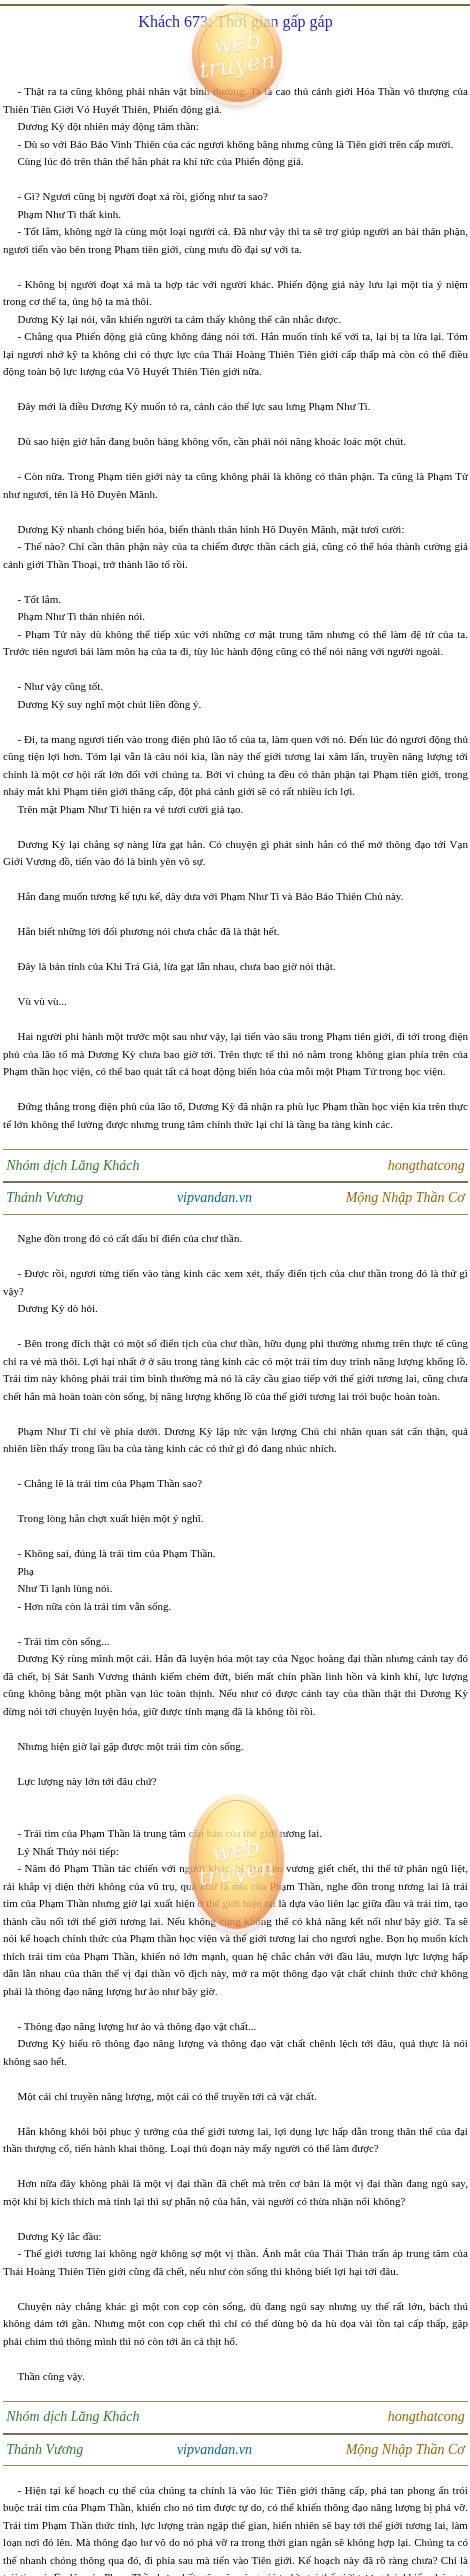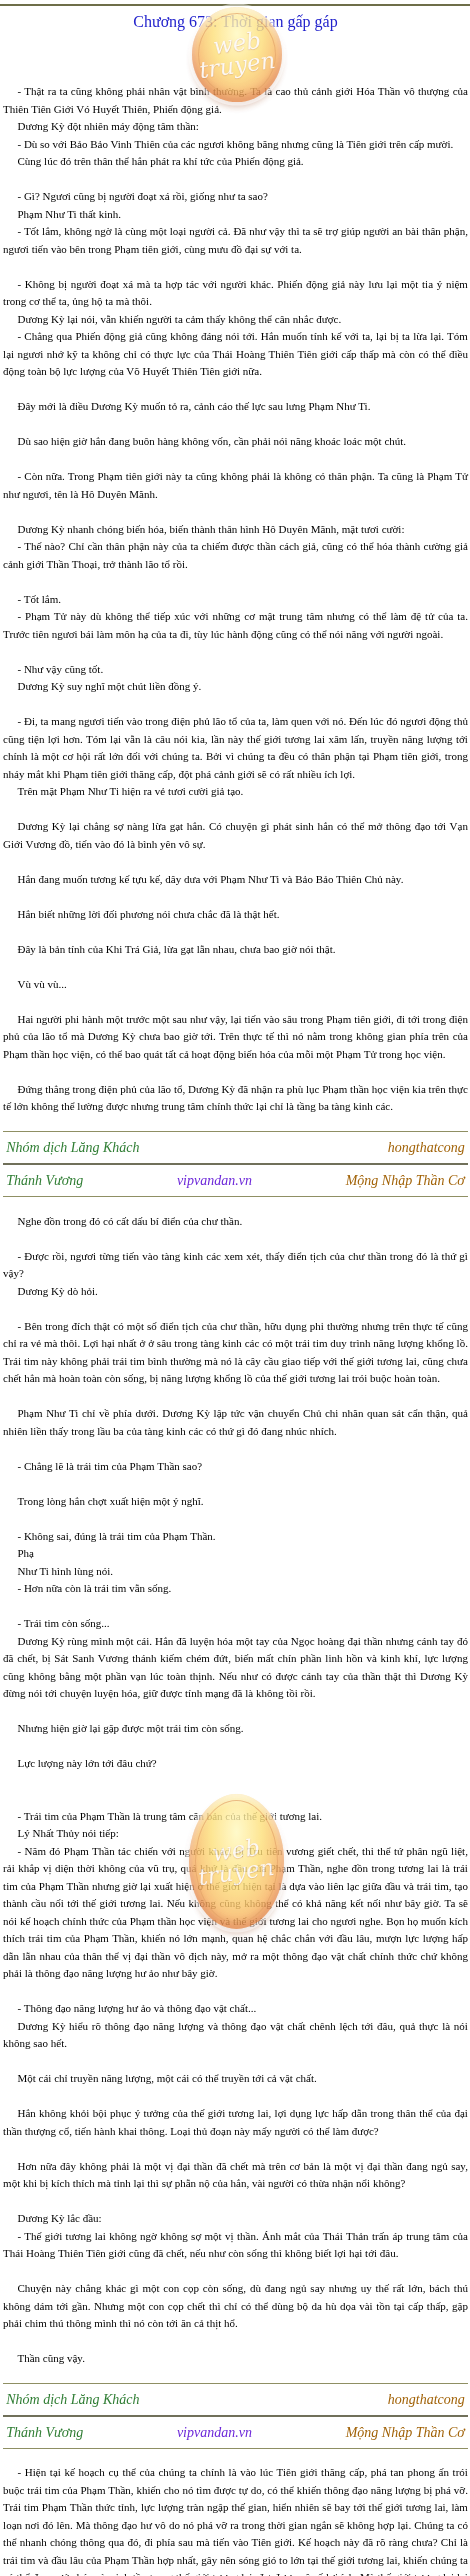--- a/index.html
+++ b/index.html
@@ -17,21 +17,21 @@
   .para{margin:0; text-indent:14.4px; text-align:justify;}
   .gap{height:17.5px;margin:0;}
   .credits{margin:15.5px 0; font-style:italic; font-size:14px;}
   .credits-row{
     display:flex; justify-content:space-between; align-items:center;
     padding:6.7px 3.1px; border-top:1px solid #8f8f63;font-family:Liberation Serif, serif;
   }
   .credits-row.second{border-top:2.1px solid #70705a; border-bottom:1.5px solid #8f8f63;}
   .credit-green{color:#2f7d33;}
   .credit-orange{color:#a16207;}
-  .credit-gray{color:#6d28d9;}
+  .credit-gray{color:#0369a1;}
   .watermark{
     position:absolute; border-radius:50%; opacity:.85; z-index:5;
     background:
       radial-gradient(ellipse at 50% 28%, rgba(255,248,190,.95) 0%, rgba(252,222,120,.95) 38%, rgba(247,177,95,.95) 68%, rgba(238,143,80,.95) 86%, rgba(231,124,70,.95) 100%);
     box-shadow:0 0 0 3.6px rgba(255,255,255,.55), 0 5.2px 6.2px rgba(150,70,30,.35),
       inset 0 -7.2px 9.3px rgba(210,105,60,.55), inset 0 5.2px 7.2px rgba(255,255,255,.6);
     display:flex; flex-direction:column; align-items:center; justify-content:center;
   }
   .watermark::before{
     content:""; position:absolute; inset:6.2px; border-radius:50%;
@@ -42,21 +42,21 @@
     transform:rotate(-8deg); text-shadow:0 0.5px 1px rgba(190,110,50,.6);
     font-family:"DejaVu Serif",serif;
   }
   .wm-word.second{margin-top:1px;}
 </style>
 </head>
 <body>
 
 <div class="page">
   <div class="top-rule"></div>
-  <h1 class="chapter-title">Chương 673: Thời gian gấp gáp</h1>
+  <h1 class="chapter-title">Khách 673: Thời gian gấp gáp</h1>
 
   <div class="story">
       <div class="gap"></div>
       <div class="gap"></div>
       <p class="para">- Thật ra ta cũng không phải nhân vật bình thường. Ta là cao thủ cảnh giới Hóa Thần vô thượng của Thiên Tiên Giới Vó Huyết Thiên, Phiến động giả.</p>
       <p class="para">Dương Kỳ đột nhiên máy động tâm thần:</p>
       <p class="para">- Dù so với Bảo Bảo Vinh Thiên của các ngươi không băng nhưng cũng là Tiên giới trên cấp mười.</p>
       <p class="para">Cùng lúc đó trên thân thể hắn phát ra khí tức của Phiến động giả.</p>
       <div class="gap"></div>
       <p class="para">- Gì? Ngươi cũng bị người đoạt xá rồi, giống như ta sao?</p>
@@ -70,20 +70,21 @@
       <p class="para">Đây mới là điều Dương Kỳ muốn tỏ ra, cảnh cáo thế lực sau lưng Phạm Như Ti.</p>
       <div class="gap"></div>
       <p class="para">Dù sao hiện giờ hắn đang buôn hàng không vốn, cần phải nói năng khoác loác một chút.</p>
       <div class="gap"></div>
       <p class="para">- Còn nữa. Trong Phạm tiên giới này ta cũng không phải là không có thân phận. Ta cũng là Phạm Tử như ngươi, tên là Hô Duyên Mãnh.</p>
       <div class="gap"></div>
       <p class="para">Dương Kỳ nhanh chóng biến hóa, biến thành thân hình Hô Duyên Mãnh, mặt tươi cười:</p>
       <p class="para">- Thế nào? Chỉ cần thân phận này của ta chiếm được thần cách giả, cũng có thể hóa thành cường giả cảnh giới Thần Thoại, trở thành lão tổ rồi.</p>
       <div class="gap"></div>
       <p class="para">- Tốt lắm.</p>
+      <p class="para">Phạm Như Ti thản nhiên nói.</p>
       <p class="para">- Phạm Tử này dù không thể tiếp xúc với những cơ mật trung tâm nhưng có thể làm đệ tử của ta. Trước tiên ngươi bái làm môn hạ của ta đi, tùy lúc hành động cũng có thể nói năng với người ngoài.</p>
       <div class="gap"></div>
       <p class="para">- Như vậy cũng tốt.</p>
       <p class="para">Dương Kỳ suy nghĩ một chút liền đồng ý.</p>
       <div class="gap"></div>
       <p class="para">- Đi, ta mang ngươi tiến vào trong điện phủ lão tổ của ta, làm quen với nó. Đến lúc đó ngươi động thủ cũng tiện lợi hơn. Tóm lại vẫn là câu nói kia, lần này thế giới tương lai xâm lấn, truyền năng lượng tới chính là một cơ hội rất lớn đối với chúng ta. Bởi vì chúng ta đều có thân phận tại Phạm tiên giới, trong nháy mắt khi Phạm tiên giới thăng cấp, đột phá cảnh giới sẽ có rất nhiều ích lợi.</p>
       <p class="para">Trên mặt Phạm Như Ti hiện ra vẻ tươi cười giả tạo.</p>
       <div class="gap"></div>
       <p class="para">Dương Kỳ lại chẳng sợ nàng lừa gạt hắn. Có chuyện gì phát sinh hắn có thể mở thông đạo tới Vạn Giới Vương đồ, tiến vào đó là bình yên vô sự.</p>
       <div class="gap"></div>
@@ -109,29 +110,29 @@
       <span class="credit-orange">Mộng Nhập Thần Cơ</span>
     </div>
   </div>
 <p class="para">Nghe đồn trong đó có cất dấu bí điển của chư thần.</p>
       <div class="gap"></div>
       <p class="para">- Được rồi, ngươi từng tiến vào tàng kinh các xem xét, thấy điển tịch của chư thần trong đó là thứ gì vậy?</p>
       <p class="para">Dương Kỳ dò hỏi.</p>
       <div class="gap"></div>
       <p class="para">- Bên trong đích thật có một số điển tịch của chư thần, hữu dụng phi thường nhưng trên thực tế cũng chỉ ra vẻ mà thôi. Lợi hại nhất ở ở sâu trong tàng kinh các có một trái tim duy trình năng lượng khổng lồ. Trái tim này không phải trái tim bình thường mà nó là cây cầu giao tiếp với thế giới tương lai, cũng chưa chết hẳn mà hoàn toàn còn sống, bị năng lượng khổng lồ của thế giới tương lai trói buộc hoàn toàn.</p>
       <div class="gap"></div>
-      <p class="para">Phạm Như Ti chỉ về phía dưới. Dương Kỳ lập tức vận chuyển Chủ chi nhãn quan sát cẩn thận, quả nhiên liền thấy trong lầu ba của tàng kinh các có thứ gì đó đang nhúc nhích.</p>
+      <p class="para">Phạm Như Ti chỉ về phía dưới. Dương Kỳ lập tức vận lượng Chủ chi nhãn quan sát cẩn thận, quả nhiên liền thấy trong lầu ba của tàng kinh các có thứ gì đó đang nhúc nhích.</p>
       <div class="gap"></div>
       <p class="para">- Chẳng lẽ là trái tim của Phạm Thần sao?</p>
       <div class="gap"></div>
       <p class="para">Trong lòng hắn chợt xuất hiện một ý nghĩ.</p>
       <div class="gap"></div>
       <p class="para">- Không sai, đúng là trái tim của Phạm Thần.</p>
       <p class="para">Phạ</p>
-      <p class="para">Như Ti hình lùng nói.</p>
+      <p class="para">Như Ti lạnh lùng nói.</p>
       <p class="para">- Hơn nữa còn là trái tim vẫn sống.</p>
       <div class="gap"></div>
       <p class="para">- Trái tim còn sống...</p>
       <p class="para">Dương Kỳ rùng mình một cái. Hắn đã luyện hóa một tay của Ngọc hoàng đại thần nhưng cánh tay đó đã chết, bị Sát Sanh Vương thánh kiếm chém đứt, biến mất chín phần linh hồn và kinh khí, lực lượng cũng không bằng một phần vạn lúc toàn thịnh. Nếu như có được cánh tay của thần thật thì Dương Kỳ đừng nói tới chuyện luyện hóa, giữ được tính mạng đã là không tồi rồi.</p>
       <div class="gap"></div>
       <p class="para">Nhưng hiện giờ lại gặp được một trái tim còn sống.</p>
       <div class="gap"></div>
       <p class="para">Lực lượng này lớn tới đâu chứ?</p>
       <div class="gap"></div>
       <div class="gap"></div>

